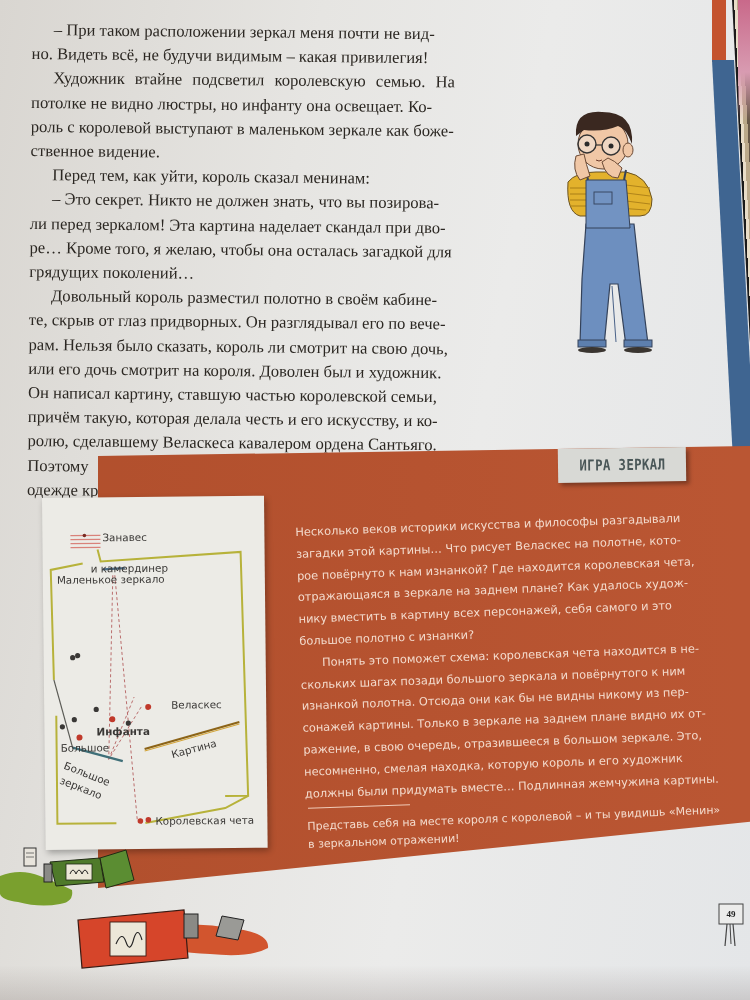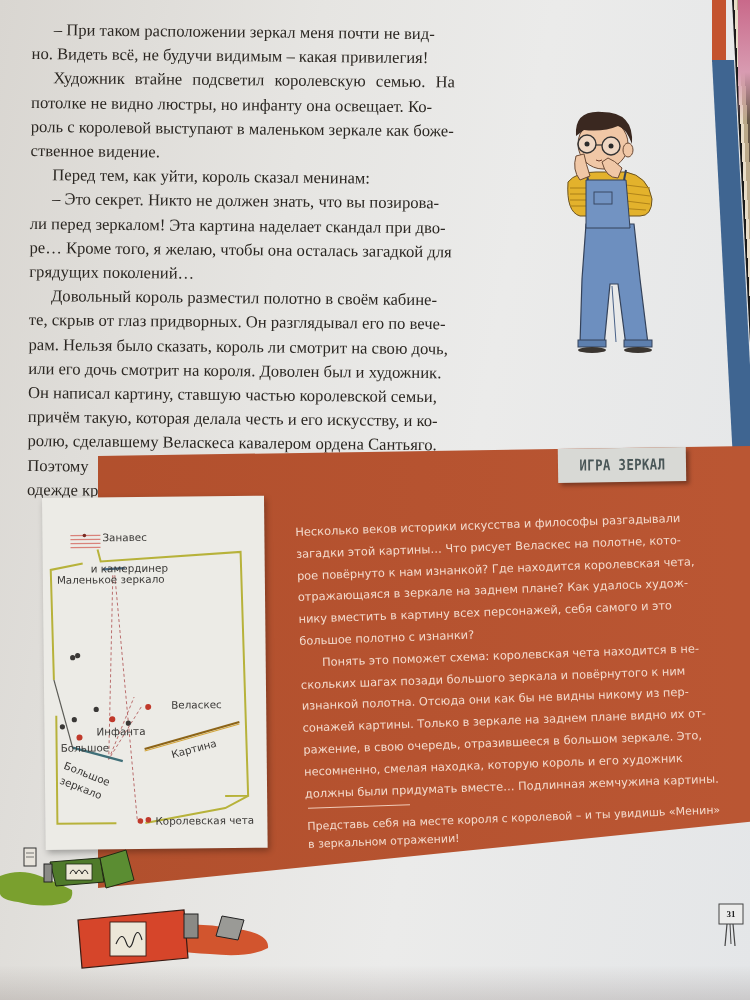--- a/index.html
+++ b/index.html
@@ -253,21 +253,21 @@
       <circle cx="68" cy="222" r="3" fill="#c0392b"></circle>
       <circle cx="35" cy="240" r="3" fill="#c0392b"></circle>
       <circle cx="104" cy="210" r="3" fill="#c0392b"></circle>
       <circle cx="95" cy="324" r="2.8" fill="#c0392b"></circle>
       <circle cx="103" cy="323" r="2.8" fill="#c0392b"></circle>
     </svg>
     <span class="dlabel" style="left:60px; top:26px;margin-top:8px;">Занавес</span>
     <span class="dlabel" style="left:48px; top:38px;margin-top:27px;">и камердинер</span>
     <span class="dlabel" style="left:14px; top:76px;">Маленькое зеркало</span>
     <span class="dlabel" style="left:110px; top:202px;margin-left:17px;">Веласкес</span>
-    <span class="dlabel" style="left:52px; top:228px;">Инфанта</span>
+    <span class="dlabel" style="left:52px; top:228px;font-weight:bold;">Инфанта</span>
     <span class="dlabel" style="left:16px; top:244px;">Большое</span>
     <span class="dlabel" style="left:126px; top:246px; transform:rotate(-14deg);">Картина</span>
     <span class="dlabel" style="left:18px; top:270px; transform:rotate(22deg);">Большое</span>
     <span class="dlabel" style="left:14px; top:284px; transform:rotate(22deg);">зеркало</span>
     <span class="dlabel" style="left:110px; top:318px;">Королевская чета</span>
   </div>
 
   <svg class="paints" viewBox="0 0 300 160">
 
     <rect x="24" y="8" width="12" height="18" fill="#e8e4dc" stroke="#333" stroke-width="1"></rect>
@@ -291,16 +291,16 @@
 
     <path d="M222 76 L244 80 L238 100 L216 96 Z" fill="#9a9a96" stroke="#222" stroke-width="1"></path>
   </svg>
 
   <svg class="page-num-easel" viewBox="0 0 30 50">
     <rect x="2" y="4" width="24" height="20" fill="#ececeb" stroke="#444" stroke-width="1"></rect>
     <line x1="10" y1="24" x2="8" y2="46" stroke="#444" stroke-width="1.2"></line>
     <line x1="16" y1="24" x2="18" y2="46" stroke="#444" stroke-width="1.2"></line>
     <line x1="13" y1="24" x2="14" y2="44" stroke="#444" stroke-width="1"></line>
   </svg>
-  <div class="page-num">31</div>
+  <div class="page-num">49</div>
 
   <div class="bottom-shadow"></div>
 </div>
 
 </body></html>

